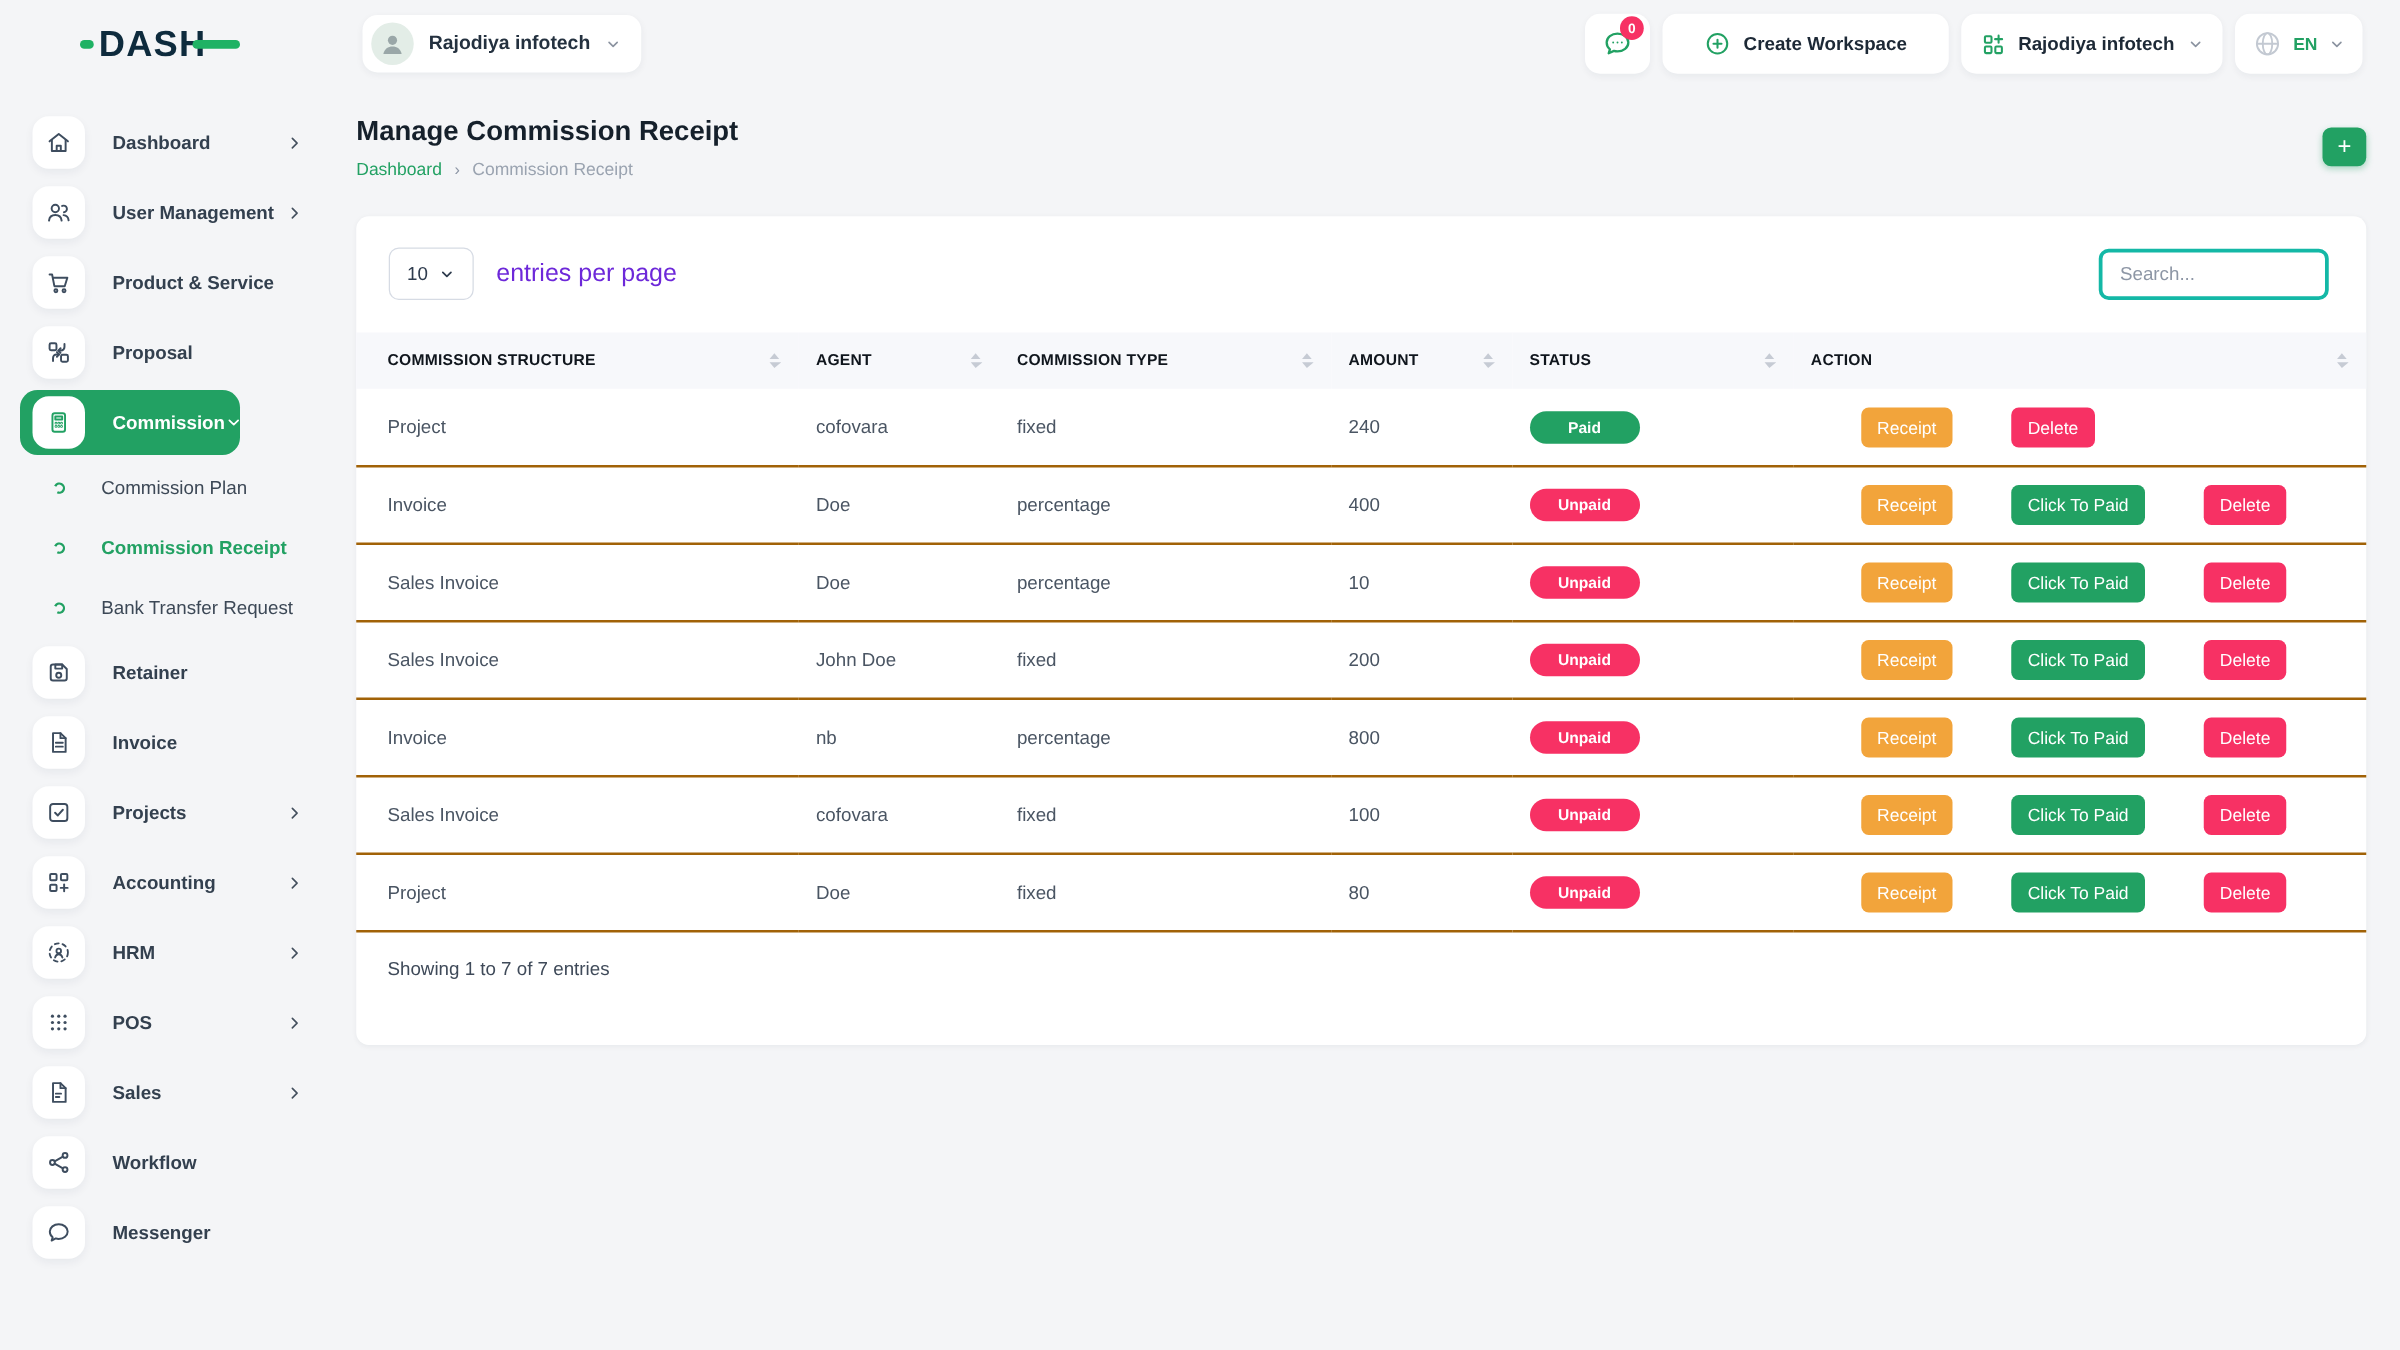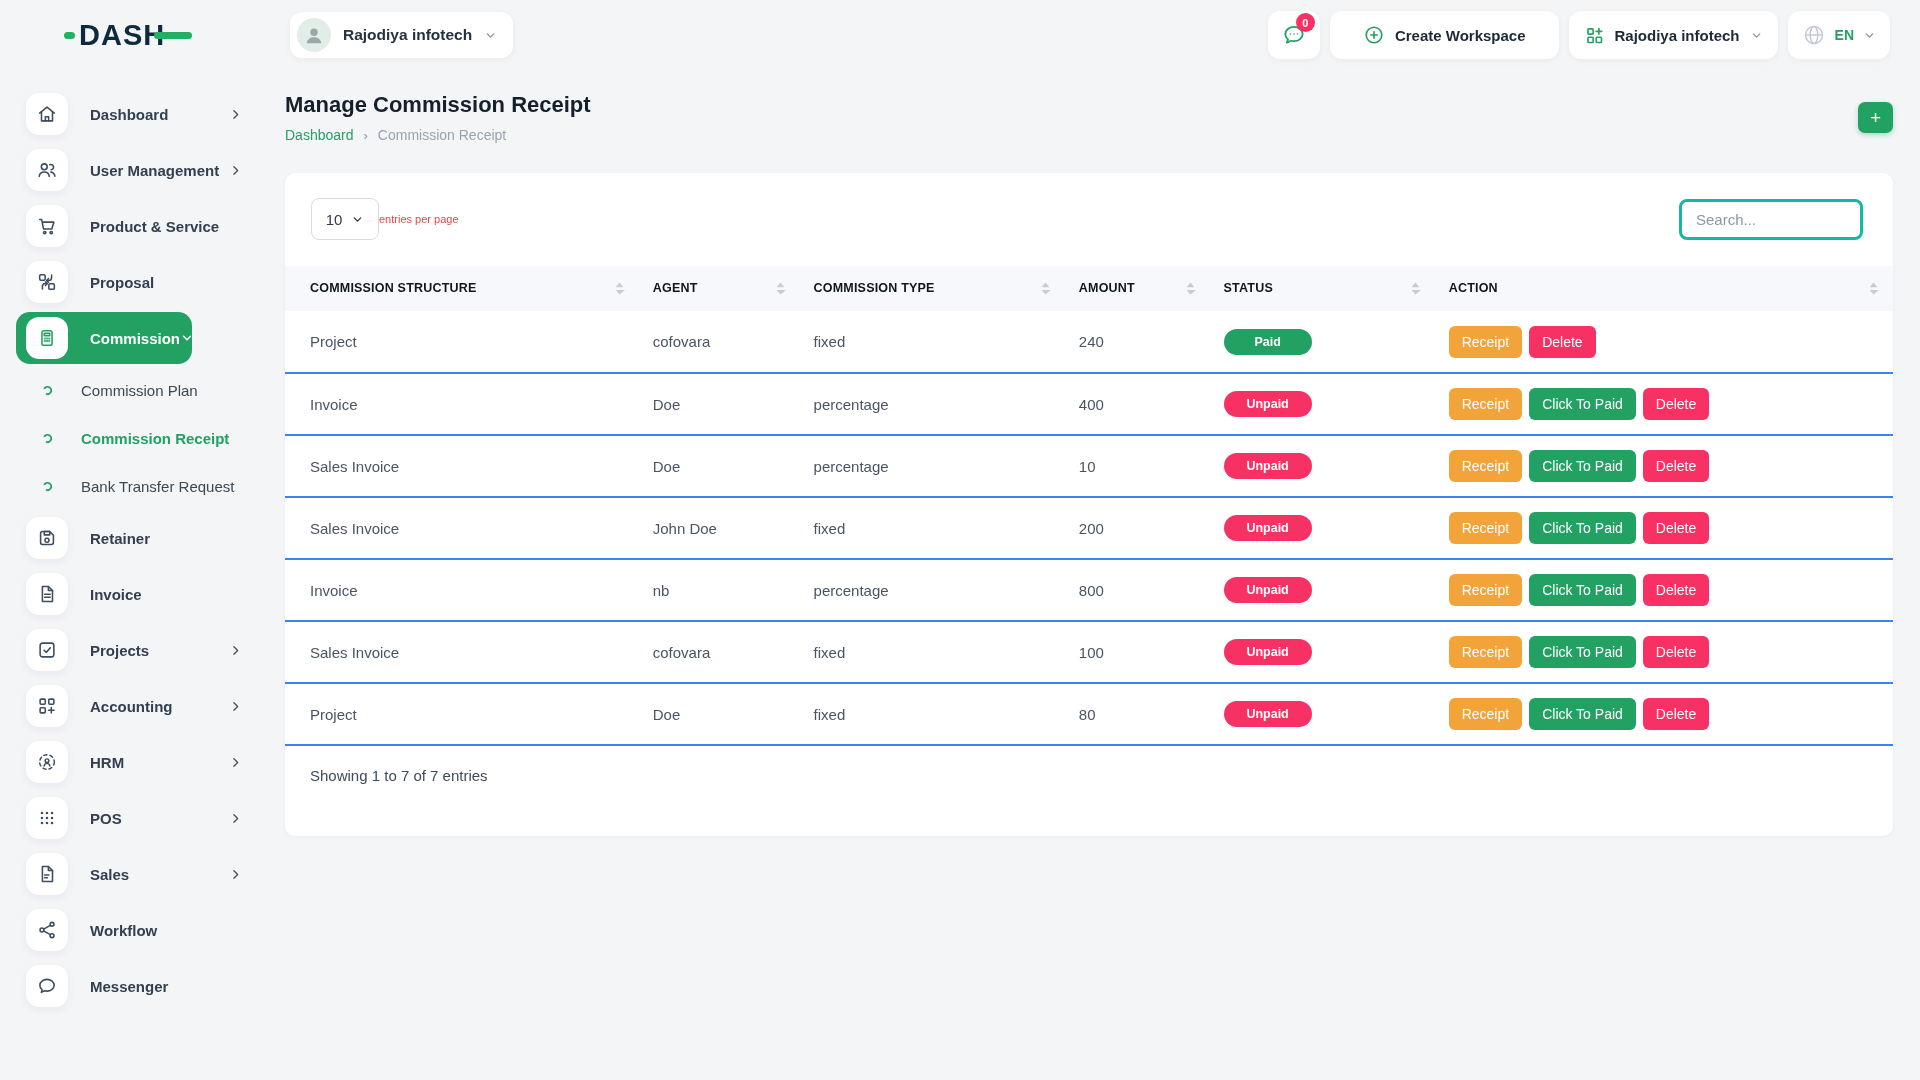--- a/index.html
+++ b/index.html
@@ -59,38 +59,38 @@
   .breadcrumb .sep { color:#8d96a5; font-size:13px; }
   .breadcrumb .current { color:#9aa3b0; }
   .add-btn { width:35px; height:31px; border:none; border-radius:7px; background:var(--green);
     color:#fff; font-size:19px; line-height:1; cursor:pointer; box-shadow:0 2px 5px rgba(34,161,99,.35); }
   
   .card { background:#fff; border-radius:10px; margin-top:30px; padding-bottom:52px;
     box-shadow:0 1px 4px rgba(20,35,55,.05); }
   .controls { display:flex; align-items:center; padding:25px 30px 26px 26px; }
   .select-box { width:68px; height:42px; border:1px solid #d6dbe4; border-radius:8px; background:#fff;
     display:flex; align-items:center; justify-content:center; gap:9px; font-size:15px; color:#2f3c4e; cursor:pointer; }
-  .entries-label { font-size:11px; color:#ef4444; }
+  .entries-label { margin-left:18px; font-size:20px; color:#6d28d9; }
   .search { margin-left:auto; width:184px; height:41px; border:3px solid #14b8a6; border-radius:8px;
     padding:0 14px; font-size:15px; color:#3f4a59; outline:none; font-family:inherit; background:#fff; }
   .search::placeholder { color:#8d96a5; }
   
   table { width:100%; border-collapse:collapse; table-layout:fixed; }
   thead th { background:#f7f8fb; padding:15px 14px; cursor:pointer; }
   thead th:first-child { padding-left:25px; }
   .th-inner { display:flex; align-items:flex-start; justify-content:space-between;
     font-size:12.5px; font-weight:700; color:#10161d; text-transform:uppercase; letter-spacing:.2px; text-align:left;gap:48px; }
-  tbody td { font-size:15px; color:#4a5563; padding:0 14px; height:62px; border-bottom:2px solid #3b82f6; }
+  tbody td { font-size:15px; color:#4a5563; padding:0 14px; height:62px; border-bottom:2px solid #a16207; }
   tbody td:first-child { padding-left:25px; }
   .badge { display:inline-block; min-width:88px; text-align:center; padding:6px 14px; border-radius:16px;
     color:#fff; font-size:12.5px; font-weight:600; }
   .badge-paid { background:var(--green); }
   .badge-unpaid { background:var(--pink); }
   .act-btn { border:none; border-radius:6px; padding:8px 13px; margin-right:7px; color:#fff;
-    font-size:14px; font-family:inherit; cursor:pointer; }
+    font-size:14px; font-family:inherit; cursor:pointer;margin-left:40px; }
   .btn-orange { background:var(--orange); }
   .btn-green { background:var(--green); }
   .btn-pink { background:var(--pink); }
   .table-footer { padding:21px 0 0 25px; font-size:15px; color:#3f4a59; }
 </style>
 </head>
 <body style="--green: #22a163; --pink: #f73164; --orange: #f2a43b;">
 
 <header class="topbar">
   <div class="logo-area">

